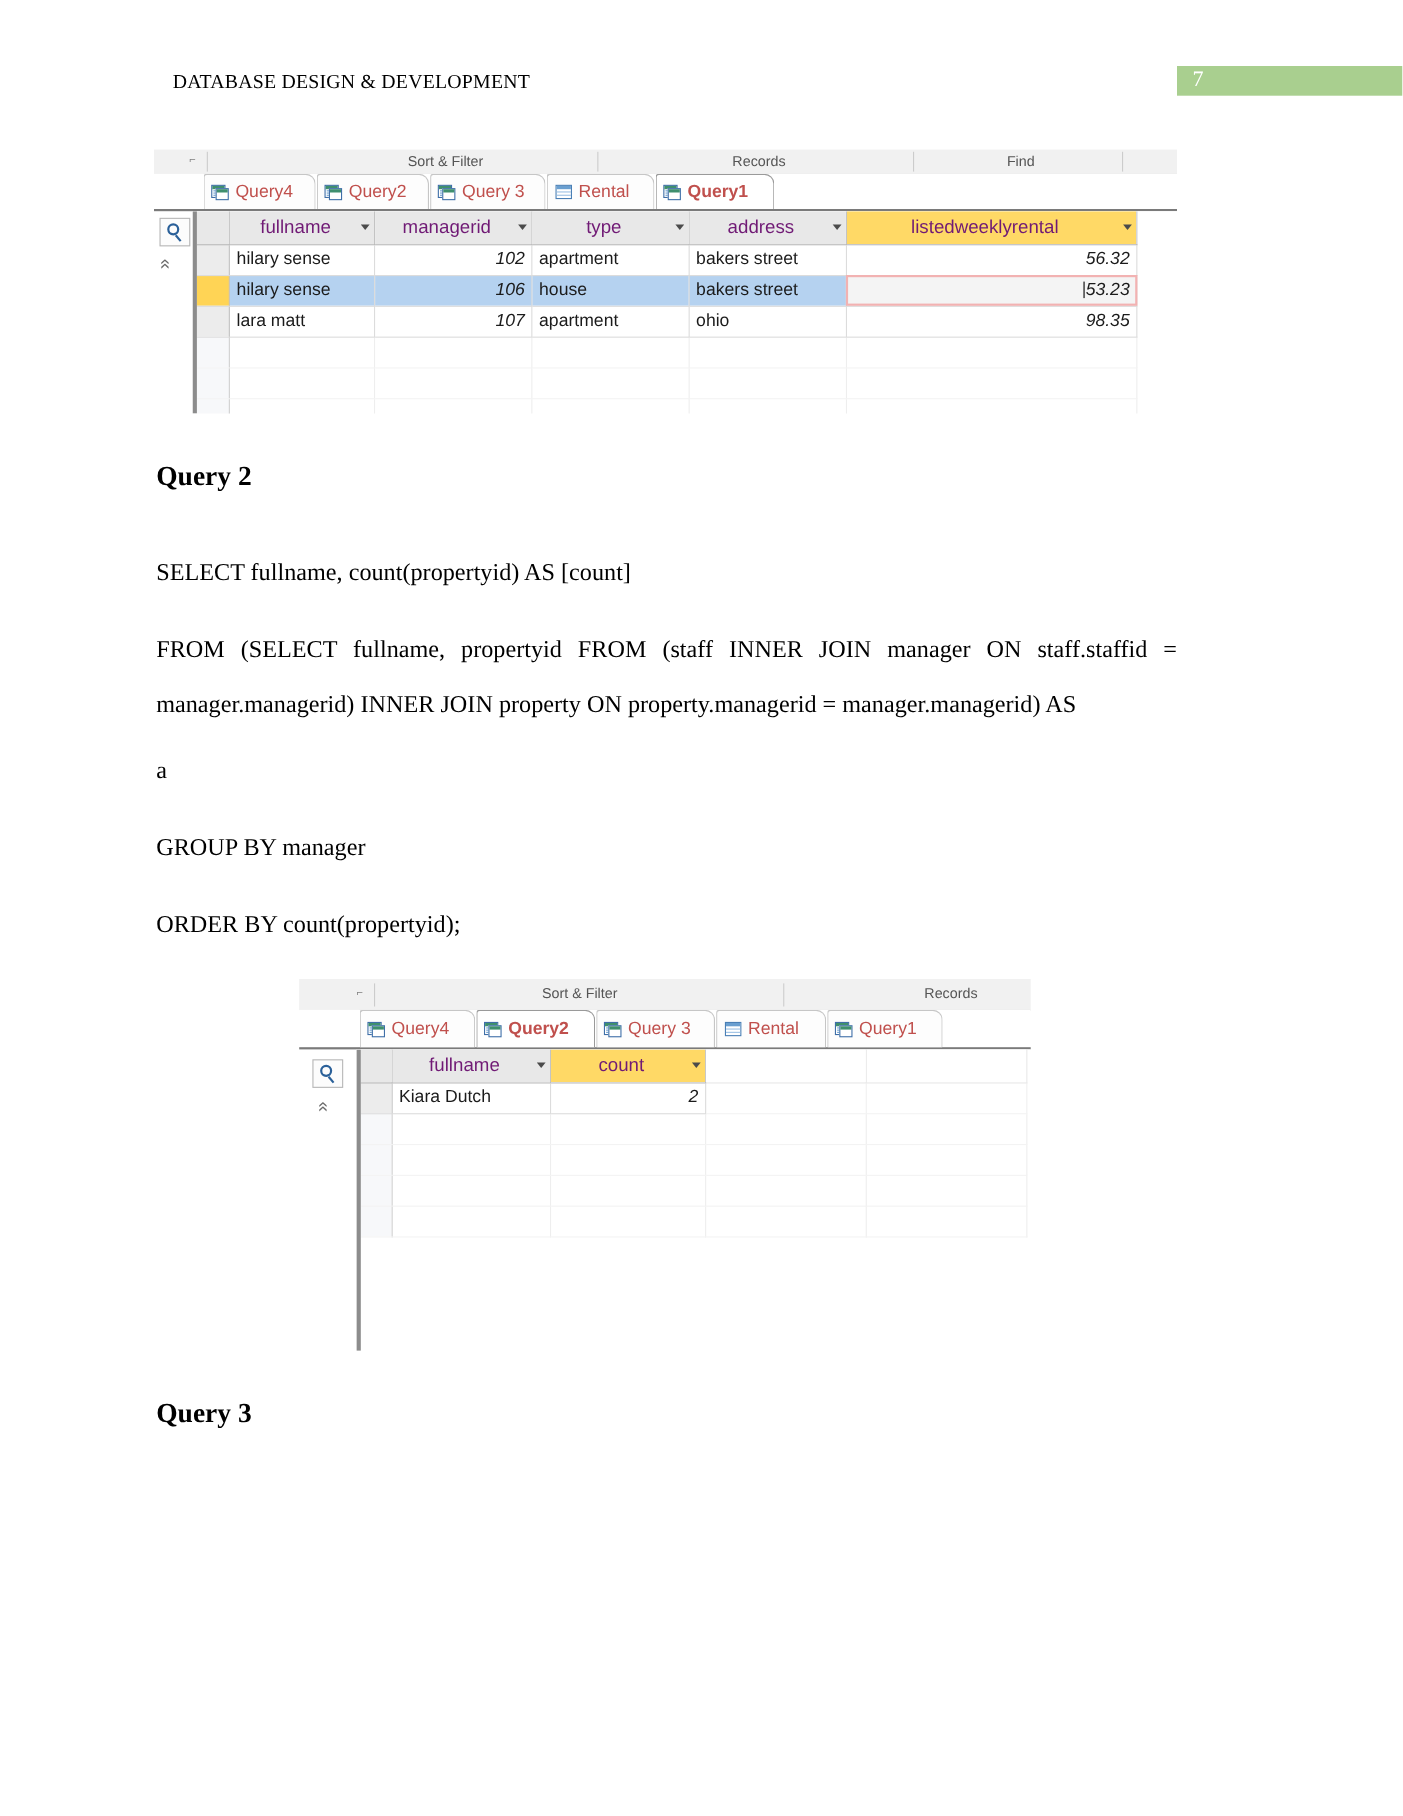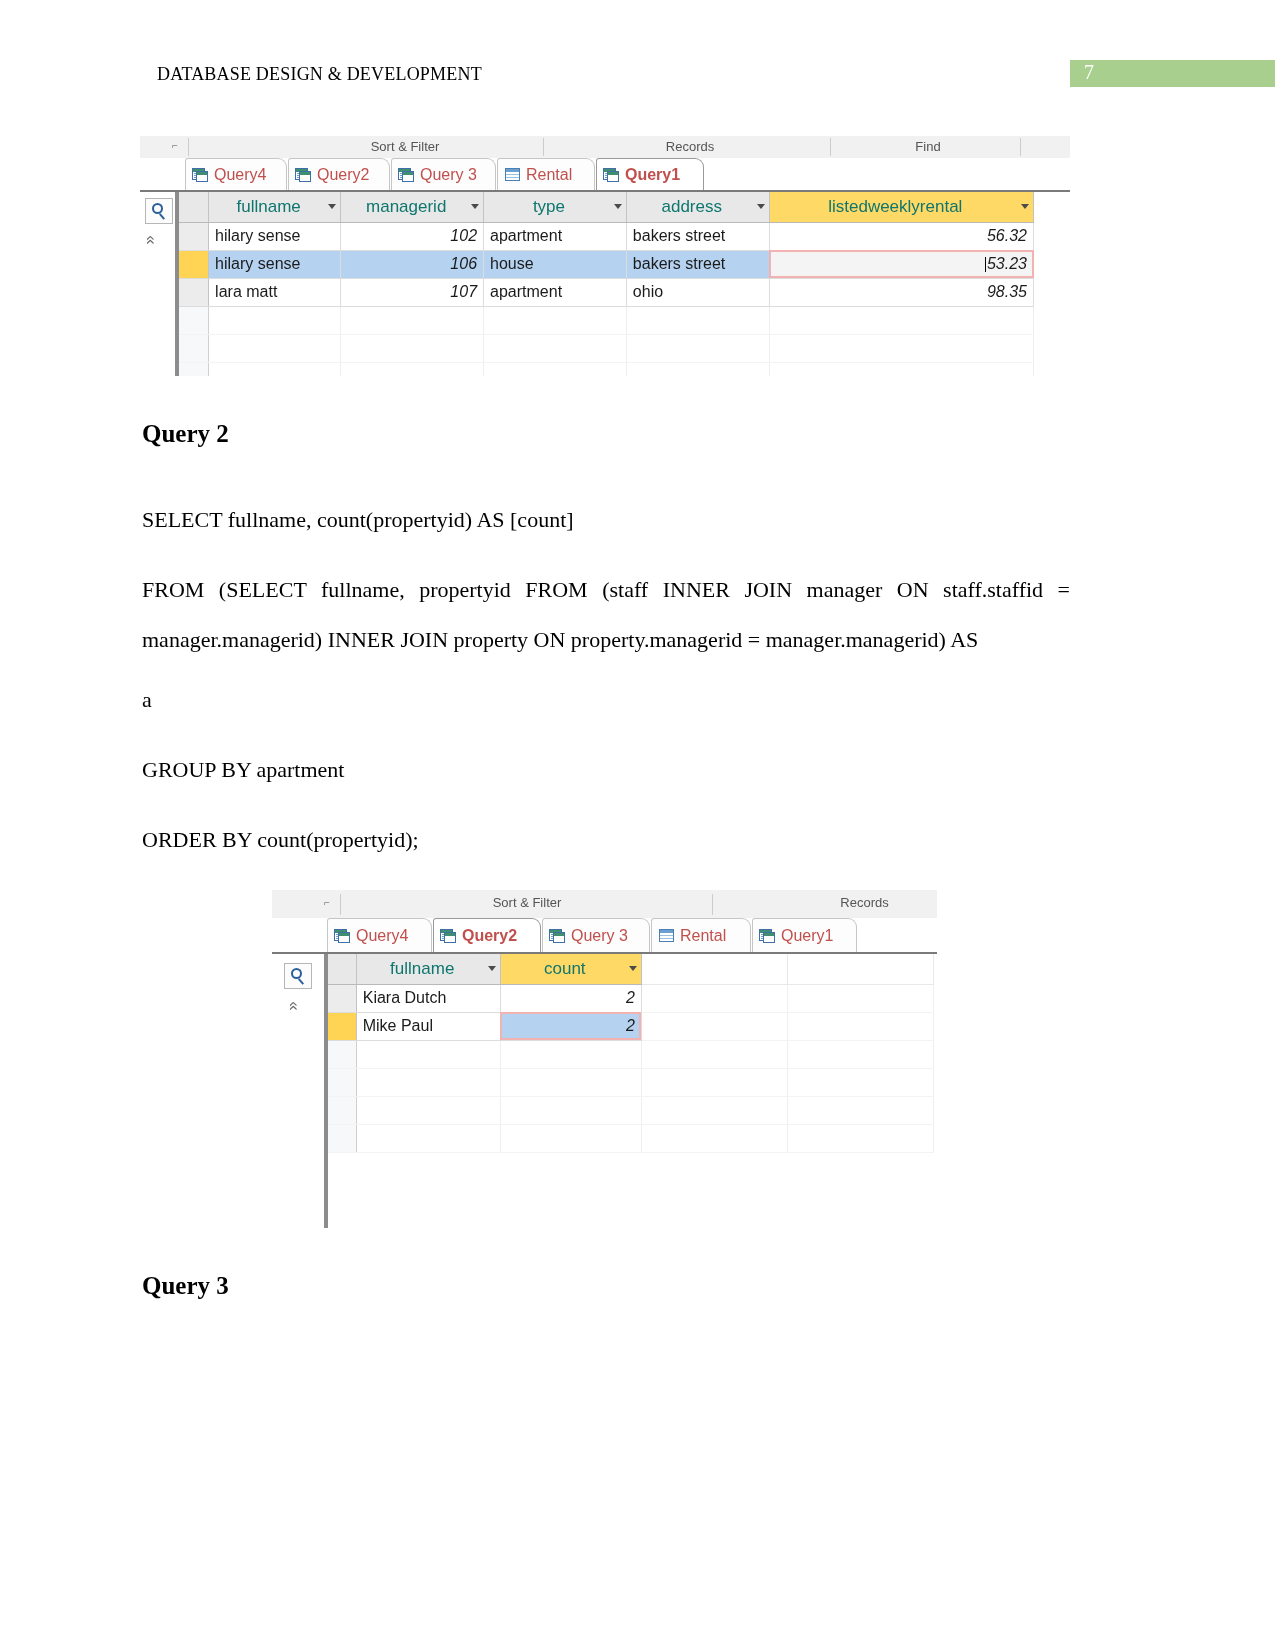--- a/index.html
+++ b/index.html
@@ -250,21 +250,21 @@
   }
   .ds-table th, .ds-table td {
     box-sizing: border-box;
     padding: 0;
     vertical-align: middle;
   }
   .ds-head th {
     background: #e8e8e8;
     border-right: 1px solid #c3c3c3;
     border-bottom: 1px solid #b9b9b9;
-    color: #0f766e;
+    color: #701a75;
     font-weight: normal;
     font-size: 17px;
     position: relative;
     height: 30px;
   }
   .ds-head th.highlight { background: #ffd966; }
   .ds-head th.selector {
     background: #e8e8e8;
     border-right: 1px solid #c3c3c3;
   }
@@ -522,21 +522,21 @@
 </div>
 
 <div class="h-query" style="left:142px; top:420px;">Query 2</div>
 
 <div class="para" style="left:142px; top:495px; width:930px;">SELECT fullname, count(propertyid) AS [count]</div>
 
 <div class="para justify" style="left:142px; top:565px; width:928px;">FROM (SELECT fullname, propertyid FROM (staff INNER JOIN manager ON staff.staffid = manager.managerid) INNER JOIN property ON property.managerid = manager.managerid)   AS</div>
 
 <div class="para" style="left:142px; top:675px; width:930px;">a</div>
 
-<div class="para" style="left:142px; top:745px; width:930px;">GROUP BY apartment</div>
+<div class="para" style="left:142px; top:745px; width:930px;">GROUP BY manager</div>
 
 <div class="para" style="left:142px; top:815px; width:930px;">ORDER BY count(propertyid);</div>
 
 <div class="access-shot" style="left:272px; top:890px; width:665px; height:338px;">
 
   <div class="ribbon-strip" style="height:28px;">
     <span class="ribbon-launcher" style="left:52px; top:7px;">⌐</span>
     <span class="ribbon-sep" style="left:68px; top:4px; height:21px;"></span>
     <span class="ribbon-group" style="left:175px; top:5px; width:160px;">Sort &amp; Filter</span>
     <span class="ribbon-sep" style="left:440px; top:4px; height:21px;"></span>
@@ -619,29 +619,20 @@
         </tr>
       </thead>
       <tbody>
         <tr>
           <td class="rowsel"></td>
           <td>Kiara Dutch</td>
           <td class="num">2</td>
           <td style="border-right:1px solid #f0f0f0;border-bottom:1px solid #f3f3f3;"></td>
           <td style="border-right:1px solid #f0f0f0;border-bottom:1px solid #f3f3f3;"></td>
         </tr>
-        <tr>
-          <td class="rowsel" style="background:#ffd455;"></td>
-          <td>Mike Paul</td>
-          <td class="num cell-focus blue">
-            <span>2</span>
-          </td>
-          <td style="border-right:1px solid #f0f0f0;border-bottom:1px solid #f3f3f3;"></td>
-          <td style="border-right:1px solid #f0f0f0;border-bottom:1px solid #f3f3f3;"></td>
-        </tr>
         <tr class="ds-empty">
           <td class="rowsel"></td>
             <td></td>
             <td></td>
             <td></td>
             <td></td>
         </tr>
         <tr class="ds-empty">
           <td class="rowsel"></td>
             <td></td>

